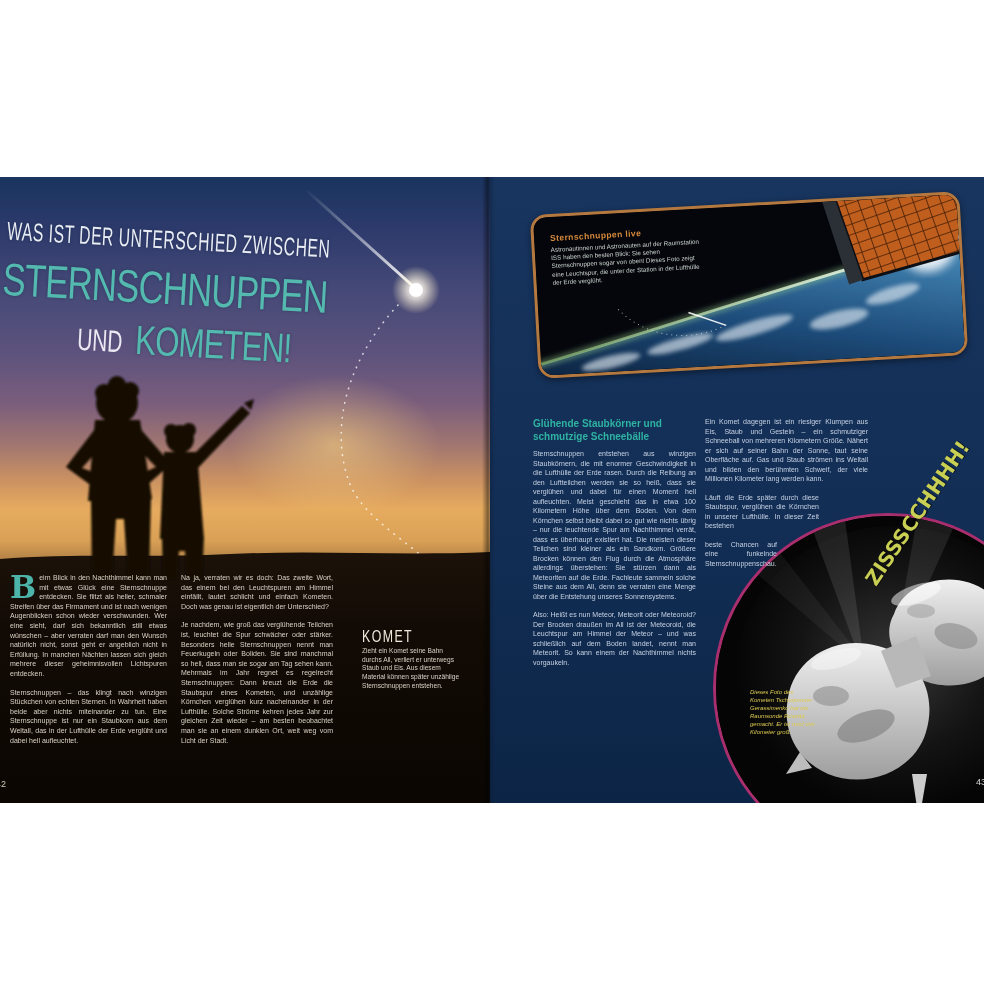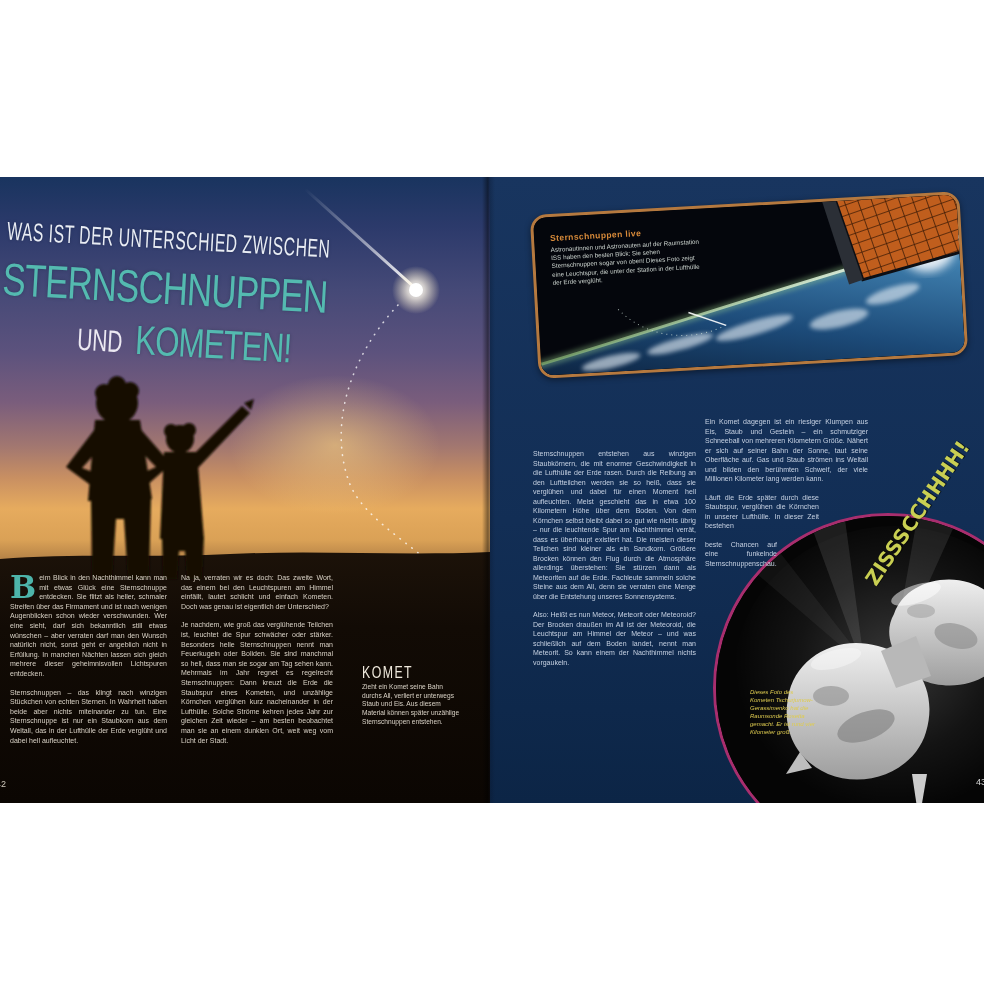--- a/index.html
+++ b/index.html
@@ -31,21 +31,21 @@
   .t3a{display:inline-block;font-size:22px;color:#ece9f2;transform:scale(.95,1.4);transform-origin:left bottom;vertical-align:baseline;}
   .t3b{display:inline-block;font-size:34px;color:#54bab0;margin-left:10px;letter-spacing:-1px;
        transform:scale(.92,1.2);transform-origin:left bottom;vertical-align:baseline;text-shadow:0 0 3px rgba(20,40,60,.4);}
 
   .lcol{position:absolute;color:#d9d2c6;font-size:7px;line-height:9.6px;text-align:justify;z-index:3;}
   .lcol p{margin:0 0 9px 0;}
   .lcol1{left:10px;top:396px;width:157px;}
   .lcol2{left:181px;top:396px;width:152px;}
   .dropcap{float:left;color:#4db4aa;font-family:"DejaVu Serif",serif;font-weight:bold;
            font-size:31px;line-height:26px;margin:1px 3px 0 0;}
-  .knote{position:absolute;left:362px;top:450px;width:98px;z-index:3;margin-top:36px;}
+  .knote{position:absolute;left:362px;top:450px;width:98px;z-index:3;}
   .knote-h{font-size:13px;color:#efe9dc;letter-spacing:1.5px;margin-bottom:5px;
            transform:scale(.95,1.25);transform-origin:left top;}
   .knote-b{font-size:6.6px;line-height:8.7px;color:#d9d2c6;}
   .pn-l{position:absolute;left:-4px;top:602px;font-size:9px;color:#cfc8bb;z-index:3;}
 
   
   .page-right{left:490px;width:494px;background:linear-gradient(180deg,#18355f 0%, #122e55 55%, #0c2546 100%);}
 
   .infobox{position:absolute;left:44px;top:26px;width:424px;height:158px;transform:rotate(-3.2deg);
            border:3px solid #b5793f;border-radius:16px;overflow:hidden;background:#04060c;z-index:3;
@@ -205,20 +205,21 @@
           <polygon points="298,-18 326,80 312,84 286,-14" fill="#2b2f36"></polygon>
           <line x1="430" y1="-46" x2="452" y2="52" stroke="#e8903f" stroke-width="2"></line>
         </g>
       </svg>
       <div class="ibtext">
         <div class="ib-h">Sternschnuppen live</div>
         <div class="ib-b">Astronautinnen und Astronauten auf der Raumstation ISS haben den besten Blick: Sie sehen Sternschnuppen sogar von oben! Dieses Foto zeigt eine Leuchtspur, die unter der Station in der Lufthülle der Erde verglüht.</div>
       </div>
     </div>
 
+    <div class="sec-h">Glühende Staubkörner und schmutzige Schneebälle</div>
 
     <div class="rcol rcol1">
       <p>Sternschnuppen entstehen aus winzigen Staubkörnern, die mit enormer Geschwindigkeit in die Lufthülle der Erde rasen. Durch die Reibung an den Luftteilchen werden sie so heiß, dass sie verglühen und dabei für einen Moment hell aufleuchten. Meist geschieht das in etwa 100 Kilometern Höhe über dem Boden. Von dem Körnchen selbst bleibt dabei so gut wie nichts übrig – nur die leuchtende Spur am Nachthimmel verrät, dass es überhaupt existiert hat. Die meisten dieser Teilchen sind kleiner als ein Sandkorn. Größere Brocken können den Flug durch die Atmosphäre allerdings überstehen: Sie stürzen dann als Meteoriten auf die Erde. Fachleute sammeln solche Steine aus dem All, denn sie verraten eine Menge über die Entstehung unseres Sonnensystems.</p>
       <p>Also: Heißt es nun Meteor, Meteorit oder Meteoroid? Der Brocken draußen im All ist der Meteoroid, die Leuchtspur am Himmel der Meteor – und was schließlich auf dem Boden landet, nennt man Meteorit. So kann einem der Nachthimmel nichts vorgaukeln.</p>
     </div>
     <div class="rcol rcol2">
       <p>Ein Komet dagegen ist ein riesiger Klumpen aus Eis, Staub und Gestein – ein schmutziger Schneeball von mehreren Kilometern Größe. Nähert er sich auf seiner Bahn der Sonne, taut seine Oberfläche auf. Gas und Staub strömen ins Weltall und bilden den berühmten Schweif, der viele Millionen Kilometer lang werden kann.</p>
       <p class="w2">Läuft die Erde später durch diese Staubspur, verglühen die Körnchen in unserer Lufthülle. In dieser Zeit bestehen</p>
       <p class="w3">beste Chancen auf eine funkelnde Sternschnuppenschau.</p>
     </div>

